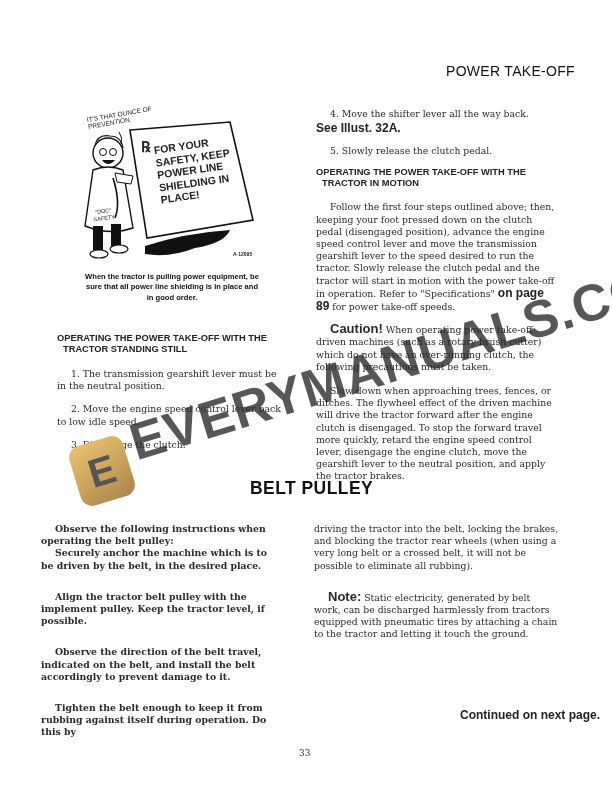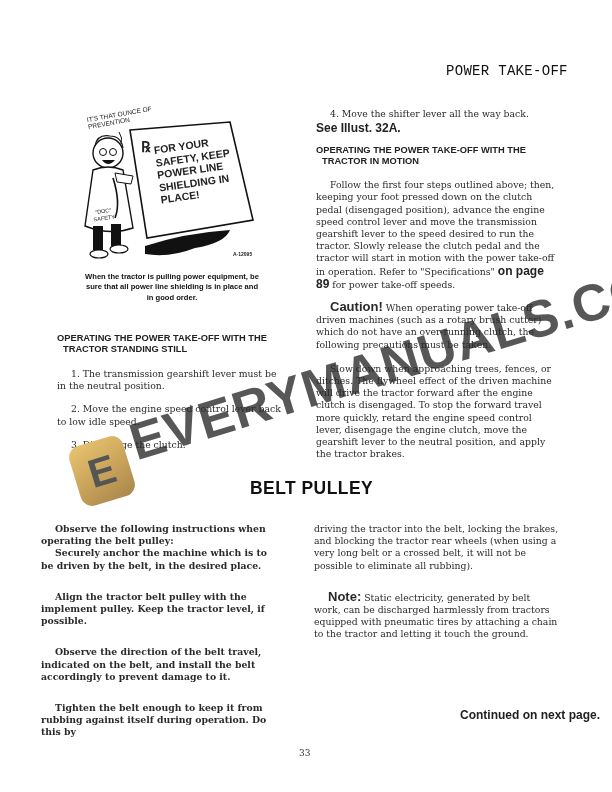--- a/index.html
+++ b/index.html
@@ -1,20 +1,20 @@
 <!DOCTYPE html>
 <html><head>
 <meta charset="utf-8">
 <style>
   html, body { margin: 0; padding: 0; background: #ffffff; }
   body { width: 612px; height: 792px; position: relative; overflow: hidden; color: #222; }
   .serif { font-family: "DejaVu Serif", "Liberation Serif", serif; }
   .sans { font-family: "Liberation Sans", "DejaVu Sans", sans-serif; }
   .abs { position: absolute; }
-  .section-title { font-family: Liberation Mono, monospace; font-size: 14px; letter-spacing: 0.3px; color: #111; }
+  .section-title { font-family: Liberation Sans, sans-serif; font-size: 14px; letter-spacing: 0.3px; color: #111; }
   .big-title { font-family: "Liberation Sans", sans-serif; font-size: 19px; font-weight: bold; letter-spacing: 0.5px; color: #111; transform: scaleX(0.92); transform-origin: left; }
   .para { font-family: "DejaVu Serif", "Liberation Serif", serif; font-size: 9.3px; line-height: 12.2px; color: #2a2a2a; text-indent: 14px; margin: 0; }
   .para .lead { font-family: "Liberation Sans", sans-serif; font-weight: bold; font-size: 13px; }
   .head { font-family: "Liberation Sans", sans-serif; font-weight: bold; font-size: 9.3px; line-height: 11px; color: #222; margin: 0; }
   .head .indent { padding-left: 6px; display: block; }
   .caption { font-family: "Liberation Sans", sans-serif; font-weight: bold; font-size: 7.6px; line-height: 10.4px; text-align: center; color: #111; }
   .small-bold { font-family: "Liberation Sans", sans-serif; font-weight: bold; font-size: 12px; color: #222; }
   .watermark { font-family: "Liberation Sans", sans-serif; font-weight: bold; font-size: 52px; color: rgba(40,40,40,0.78); letter-spacing: 1px; transform: rotate(-17deg); transform-origin: left bottom; white-space: nowrap; }
   .logo { width: 56px; height: 62px; border-radius: 12px; background: linear-gradient(160deg, #e8c470 0%, #c9a25a 55%, #a8864c 100%); transform: rotate(-17deg); }
   .page-num { font-family: "DejaVu Serif", serif; font-size: 9px; color: #333; }
@@ -72,20 +72,21 @@
     <span class="indent">TRACTOR STANDING STILL</span>
   </p>
   <p class="para" style="margin-top:13px;">1. The transmission gearshift lever must be in the neutral position.</p>
   <p class="para" style="margin-top:11px;">2. Move the engine speed control lever back to low idle speed.</p>
   <p class="para" style="margin-top:11px;">3. Disengage the clutch.</p>
 </div>
 
 <div class="abs" style="left:316px; top:108px; width:240px;">
   <p class="para">4. Move the shifter lever all the way back.</p>
   <div class="small-bold" style="margin-top:1px;">See Illust. 32A.</div>
+  <p class="para" style="margin-top:10px;">5. Slowly release the clutch pedal.</p>
   <p class="head" style="margin-top:10px;">
     <span>OPERATING THE POWER TAKE-OFF WITH THE</span>
     <span class="indent">TRACTOR IN MOTION</span>
   </p>
   <p class="para" style="margin-top:12px;">
     <span>Follow the first four steps outlined above; then, keeping your foot pressed down on the clutch pedal (disengaged position), advance the engine speed control lever and move the transmission gearshift lever to the speed desired to run the tractor. Slowly release the clutch pedal and the tractor will start in motion with the power take-off in operation. Refer to "Specifications"</span>
     <span class="small-bold">on page 89</span>
     <span>for power take-off speeds.</span>
   </p>
   <p class="para" style="margin-top:10px;">

